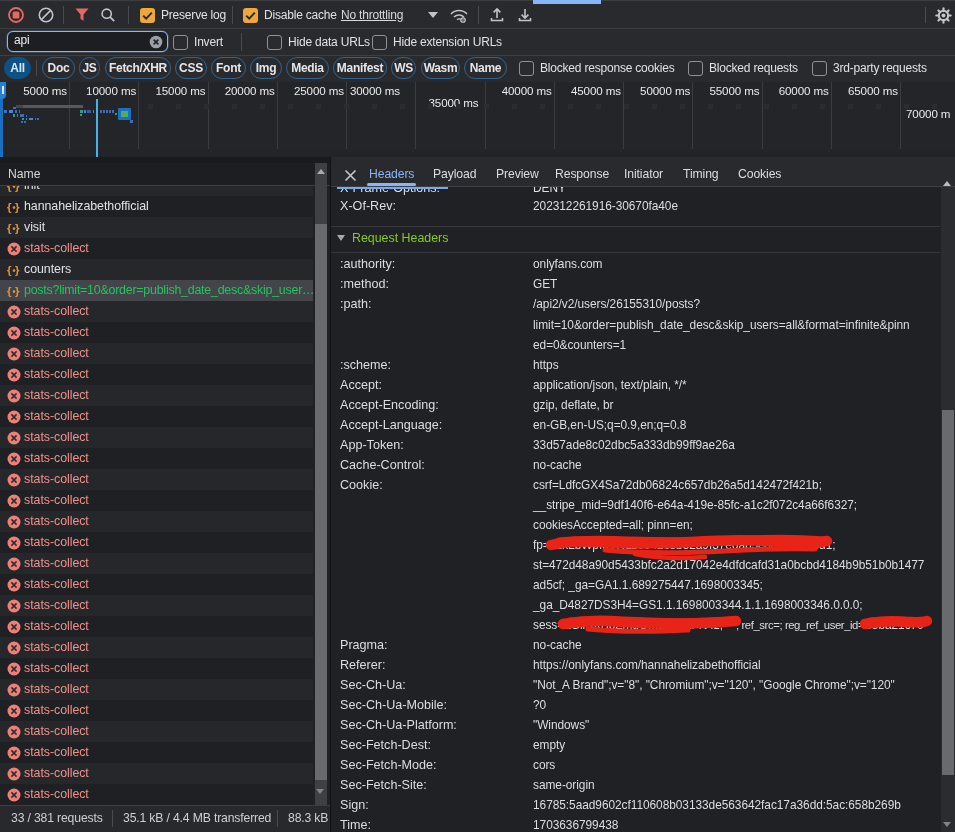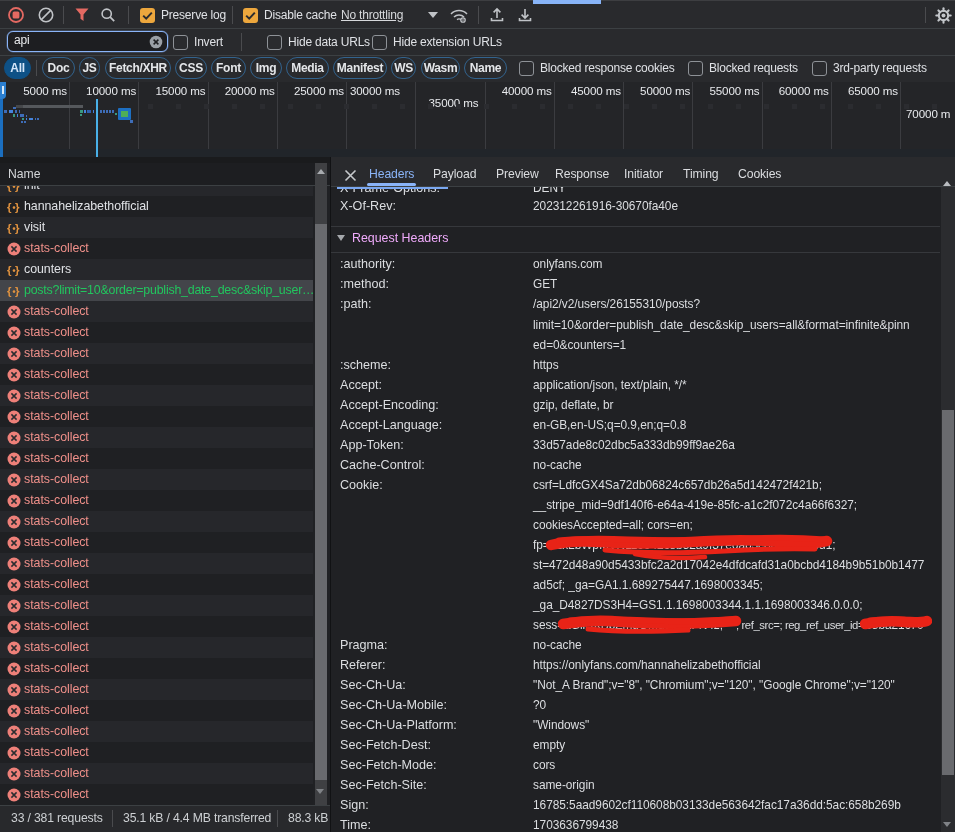--- a/index.html
+++ b/index.html
@@ -468,21 +468,21 @@
 <div class="abs" style="left:331px;top:187px;width:610px;height:645px;background:#202124;"></div>
 <div class="abs" style="left:331px;top:187px;width:610px;height:10px;overflow:hidden;">
     <div class="t" style="left:9px;top:-8px;font-size:12.6px;color:#dcdee1;line-height:18px;">X-Frame-Options:</div>
     <div class="t" style="left:202px;top:-8px;font-size:11.9px;color:#dcdee1;line-height:18px;">DENY</div>
   </div>
 <div class="abs" style="left:337px;top:187px;width:111px;height:2.2px;background:#7aa7f0;"></div>
 <div class="lbl" style="top:197px;">X-Of-Rev:</div>
 <div class="val" style="top:197px;">202312261916-30670fa40e</div>
 <div class="hl" style="top:226px;"></div>
 <div class="abs" style="left:337px;top:235px;width:0;height:0;border-left:4.5px solid transparent;border-right:4.5px solid transparent;border-top:6px solid #a5a8ac;"></div>
-<div class="t" style="left:352px;top:231px;font-size:12.4px;color:#f0abfc;">Request Headers</div>
+<div class="t" style="left:352px;top:231px;font-size:12.4px;color:#84cc16;">Request Headers</div>
 <div class="hl" style="top:252px;"></div>
 <div class="lbl" style="top:255px;">:authority:</div>
 <div class="val" style="top:255px;">onlyfans.com</div>
 <div class="lbl" style="top:275px;">:method:</div>
 <div class="val" style="top:275px;">GET</div>
 <div class="lbl" style="top:295px;">:path:</div>
 <div class="val" style="top:295px;">/api2/v2/users/26155310/posts?</div>
 <div class="val" style="top:316px;">limit=10&amp;order=publish_date_desc&amp;skip_users=all&amp;format=infinite&amp;pinn</div>
 <div class="val" style="top:336px;">ed=0&amp;counters=1</div>
 <div class="lbl" style="top:356px;">:scheme:</div>
@@ -493,21 +493,21 @@
 <div class="val" style="top:396px;">gzip, deflate, br</div>
 <div class="lbl" style="top:416px;">Accept-Language:</div>
 <div class="val" style="top:416px;">en-GB,en-US;q=0.9,en;q=0.8</div>
 <div class="lbl" style="top:436px;">App-Token:</div>
 <div class="val" style="top:436px;">33d57ade8c02dbc5a333db99ff9ae26a</div>
 <div class="lbl" style="top:456px;">Cache-Control:</div>
 <div class="val" style="top:456px;">no-cache</div>
 <div class="lbl" style="top:476px;">Cookie:</div>
 <div class="val" style="top:476px;">csrf=LdfcGX4Sa72db06824c657db26a5d142472f421b;</div>
 <div class="val" style="top:496px;">__stripe_mid=9df140f6-e64a-419e-85fc-a1c2f072c4a66f6327;</div>
-<div class="val" style="top:516px;">cookiesAccepted=all; cors=en;</div>
+<div class="val" style="top:516px;">cookiesAccepted=all; pinn=en;</div>
 <div class="val" style="top:556px;">st=472d48a90d5433bfc2a2d17042e4dfdcafd31a0bcbd4184b9b51b0b1477</div>
 <div class="val" style="top:576px;">ad5cf; _ga=GA1.1.689275447.1698003345;</div>
 <div class="val" style="top:596px;">_ga_D4827DS3H4=GS1.1.1698003344.1.1.1698003346.0.0.0;</div>
 <div class="lbl" style="top:636px;">Pragma:</div>
 <div class="val" style="top:636px;">no-cache</div>
 <div class="lbl" style="top:656px;">Referer:</div>
 <div class="val" style="top:656px;">https://onlyfans.com/hannahelizabethofficial</div>
 <div class="lbl" style="top:676px;">Sec-Ch-Ua:</div>
 <div class="val" style="top:676px;">"Not_A Brand";v="8", "Chromium";v="120", "Google Chrome";v="120"</div>
 <div class="lbl" style="top:696px;">Sec-Ch-Ua-Mobile:</div>

